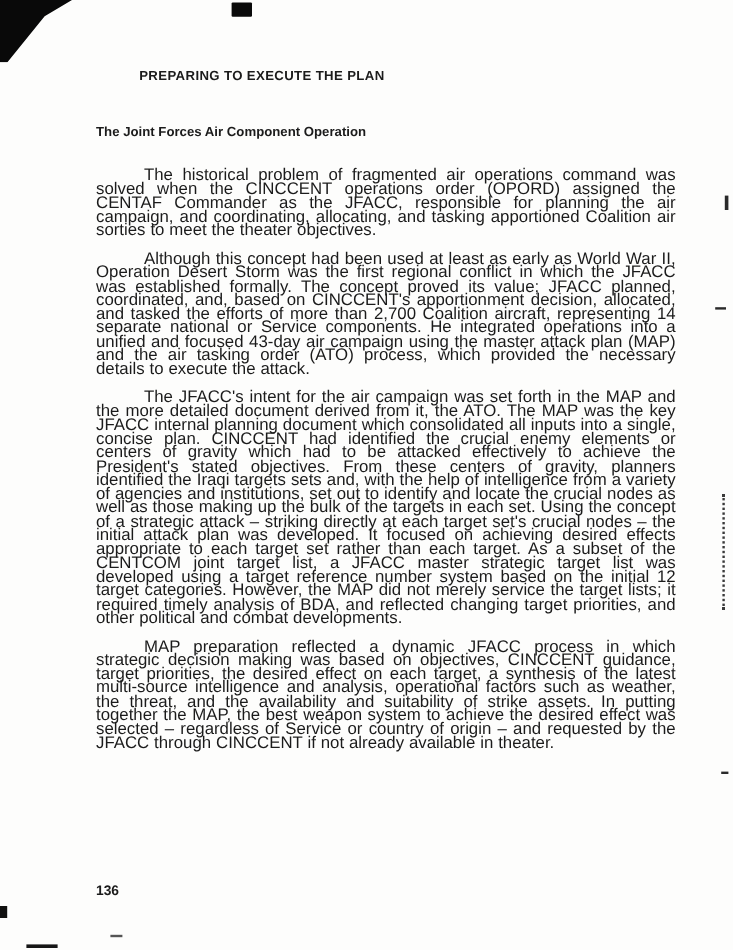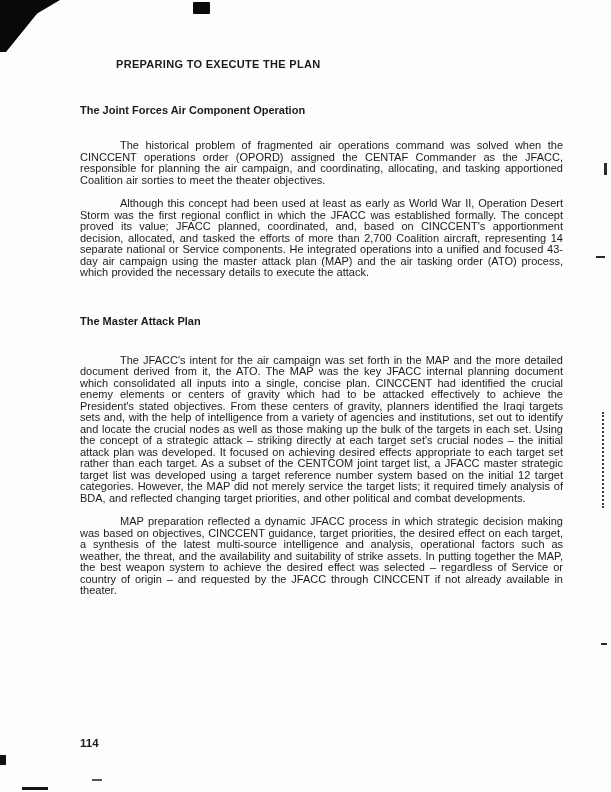--- a/index.html
+++ b/index.html
@@ -33,21 +33,21 @@
   .section-heading {
     font-size: 11px;
     font-weight: bold;
     margin: 0 0 24px 0;
   }
   .section-heading.second {
     margin-top: 36px;
     margin-bottom: 28px;
   }
   p.body-para {
-    font-size: 11px;
+    font-size: 14px;
     line-height: 11.5px;
     margin: 0 0 12px 0;
     text-align: justify;
     text-indent: 40px;
     word-spacing: 0.2px;
   }
   .page-number {
     position: absolute;
     left: 80px;
     top: 737px;
@@ -119,23 +119,22 @@
   <div class="content">
 
     <div class="kicker">PREPARING TO EXECUTE THE PLAN</div>
 
     <div class="section-heading">The Joint Forces Air Component Operation</div>
 
     <p class="body-para">The historical problem of fragmented air operations command was solved when the CINCCENT operations order (OPORD) assigned the CENTAF Commander as the JFACC, responsible for planning the air campaign, and coordinating, allocating, and tasking apportioned Coalition air sorties to meet the theater objectives.</p>
 
     <p class="body-para">Although this concept had been used at least as early as World War II, Operation Desert Storm was the first regional conflict in which the JFACC was established formally. The concept proved its value; JFACC planned, coordinated, and, based on CINCCENT's apportionment decision, allocated, and tasked the efforts of more than 2,700 Coalition aircraft, representing 14 separate national or Service components. He integrated operations into a unified and focused 43-day air campaign using the master attack plan (MAP) and the air tasking order (ATO) process, which provided the necessary details to execute the attack.</p>
 
-    <div class="section-heading second">The Master Attack Plan</div>
 
     <p class="body-para">The JFACC's intent for the air campaign was set forth in the MAP and the more detailed document derived from it, the ATO. The MAP was the key JFACC internal planning document which consolidated all inputs into a single, concise plan. CINCCENT had identified the crucial enemy elements or centers of gravity which had to be attacked effectively to achieve the President's stated objectives. From these centers of gravity, planners identified the Iraqi targets sets and, with the help of intelligence from a variety of agencies and institutions, set out to identify and locate the crucial nodes as well as those making up the bulk of the targets in each set. Using the concept of a strategic attack – striking directly at each target set's crucial nodes – the initial attack plan was developed. It focused on achieving desired effects appropriate to each target set rather than each target. As a subset of the CENTCOM joint target list, a JFACC master strategic target list was developed using a target reference number system based on the initial 12 target categories. However, the MAP did not merely service the target lists; it required timely analysis of BDA, and reflected changing target priorities, and other political and combat developments.</p>
 
     <p class="body-para">MAP preparation reflected a dynamic JFACC process in which strategic decision making was based on objectives, CINCCENT guidance, target priorities, the desired effect on each target, a synthesis of the latest multi-source intelligence and analysis, operational factors such as weather, the threat, and the availability and suitability of strike assets. In putting together the MAP, the best weapon system to achieve the desired effect was selected – regardless of Service or country of origin – and requested by the JFACC through CINCCENT if not already available in theater.</p>
 
   </div>
 
-  <div class="page-number">114</div>
+  <div class="page-number">136</div>
 
 </div>
 
 </body></html>

